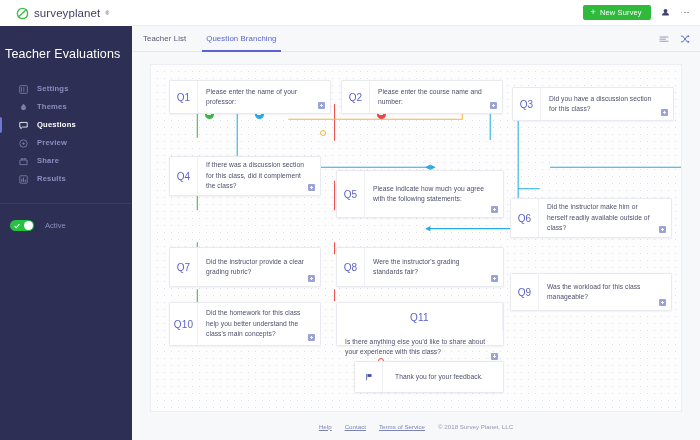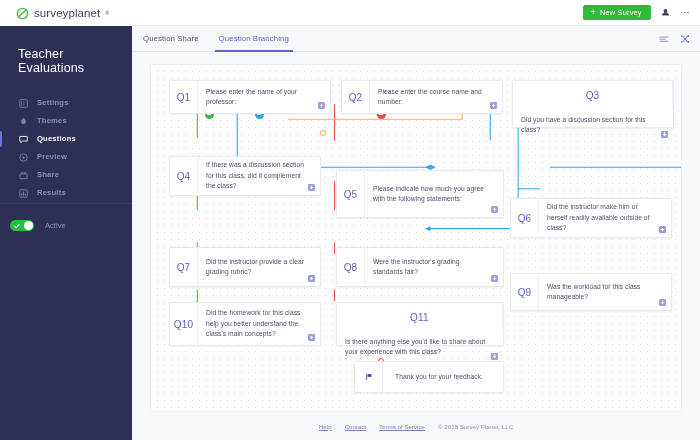--- a/index.html
+++ b/index.html
@@ -26,21 +26,21 @@
   }
   .brand-logo { width: 13px; height: 13px; position: relative; }
   .brand-logo svg { display: block; }
   .brand-name {
     font-size: 11.5px; color: #3c3f5e; letter-spacing: .1px;
     font-weight: 400;
   }
   .brand-tm { font-size: 5px; color: #3c3f5e; vertical-align: super; }
   .survey-title {
     color: #ffffff; font-size: 12.5px; font-weight: 400;
-    padding: 21px 0 0 18px; letter-spacing: .15px;
+    padding: 21px 0 0 5px; letter-spacing: .15px;
   }
   .nav { margin-top: 19px; font-weight: bold; }
   .nav-item {
     display: flex; align-items: center; gap: 9px;
     height: 18px; padding-left: 19px;
     font-size: 7.6px; letter-spacing: .2px;
     color: #8b8fc0; position: relative; cursor: pointer;
   }
   .nav-item .ni-label { line-height: 1; }
   .nav-item.active { color: #ffffff; }
@@ -292,21 +292,21 @@
       </svg>
       <span class="dots">
         <i></i>
         <i></i>
         <i></i>
       </span>
     </div>
 
     <div class="tabbar">
       <div class="tab">
-        <span>Question Share</span>
+        <span>Teacher List</span>
       </div>
       <div class="tab active">
         <span>Question Branching</span>
       </div>
       <div class="tabbar-tools">
         <svg class="tool-ico" viewBox="0 0 16 16">
           <rect x="1" y="4" width="14" height="1.7" fill="#9aa0c4"></rect>
           <rect x="1" y="7.4" width="10" height="1.7" fill="#9aa0c4"></rect>
           <rect x="1" y="10.8" width="14" height="1.7" fill="#9aa0c4"></rect>
         </svg>
@@ -385,21 +385,21 @@
         </div>
 
         <div class="node" style="left:190px;top:15px;width:162px;height:34px;">
           <div class="node-qid">Q2</div>
           <div class="node-body">
             <div class="node-text">Please enter the course name and number:</div>
             <div class="node-plus"></div>
           </div>
         </div>
 
-        <div class="node" style="left:361px;top:15px;width:162px;height:48px;flex-direction:column;">
+        <div class="node" style="left:361px;top:22px;width:162px;height:34px;">
           <div class="node-qid">Q3</div>
           <div class="node-body">
             <div class="node-text">Did you have a discussion section for this class?</div>
             <div class="node-plus"></div>
           </div>
         </div>
 
         <div class="node" style="left:18px;top:91px;width:152px;height:40px;">
           <div class="node-qid">Q4</div>
           <div class="node-body">

